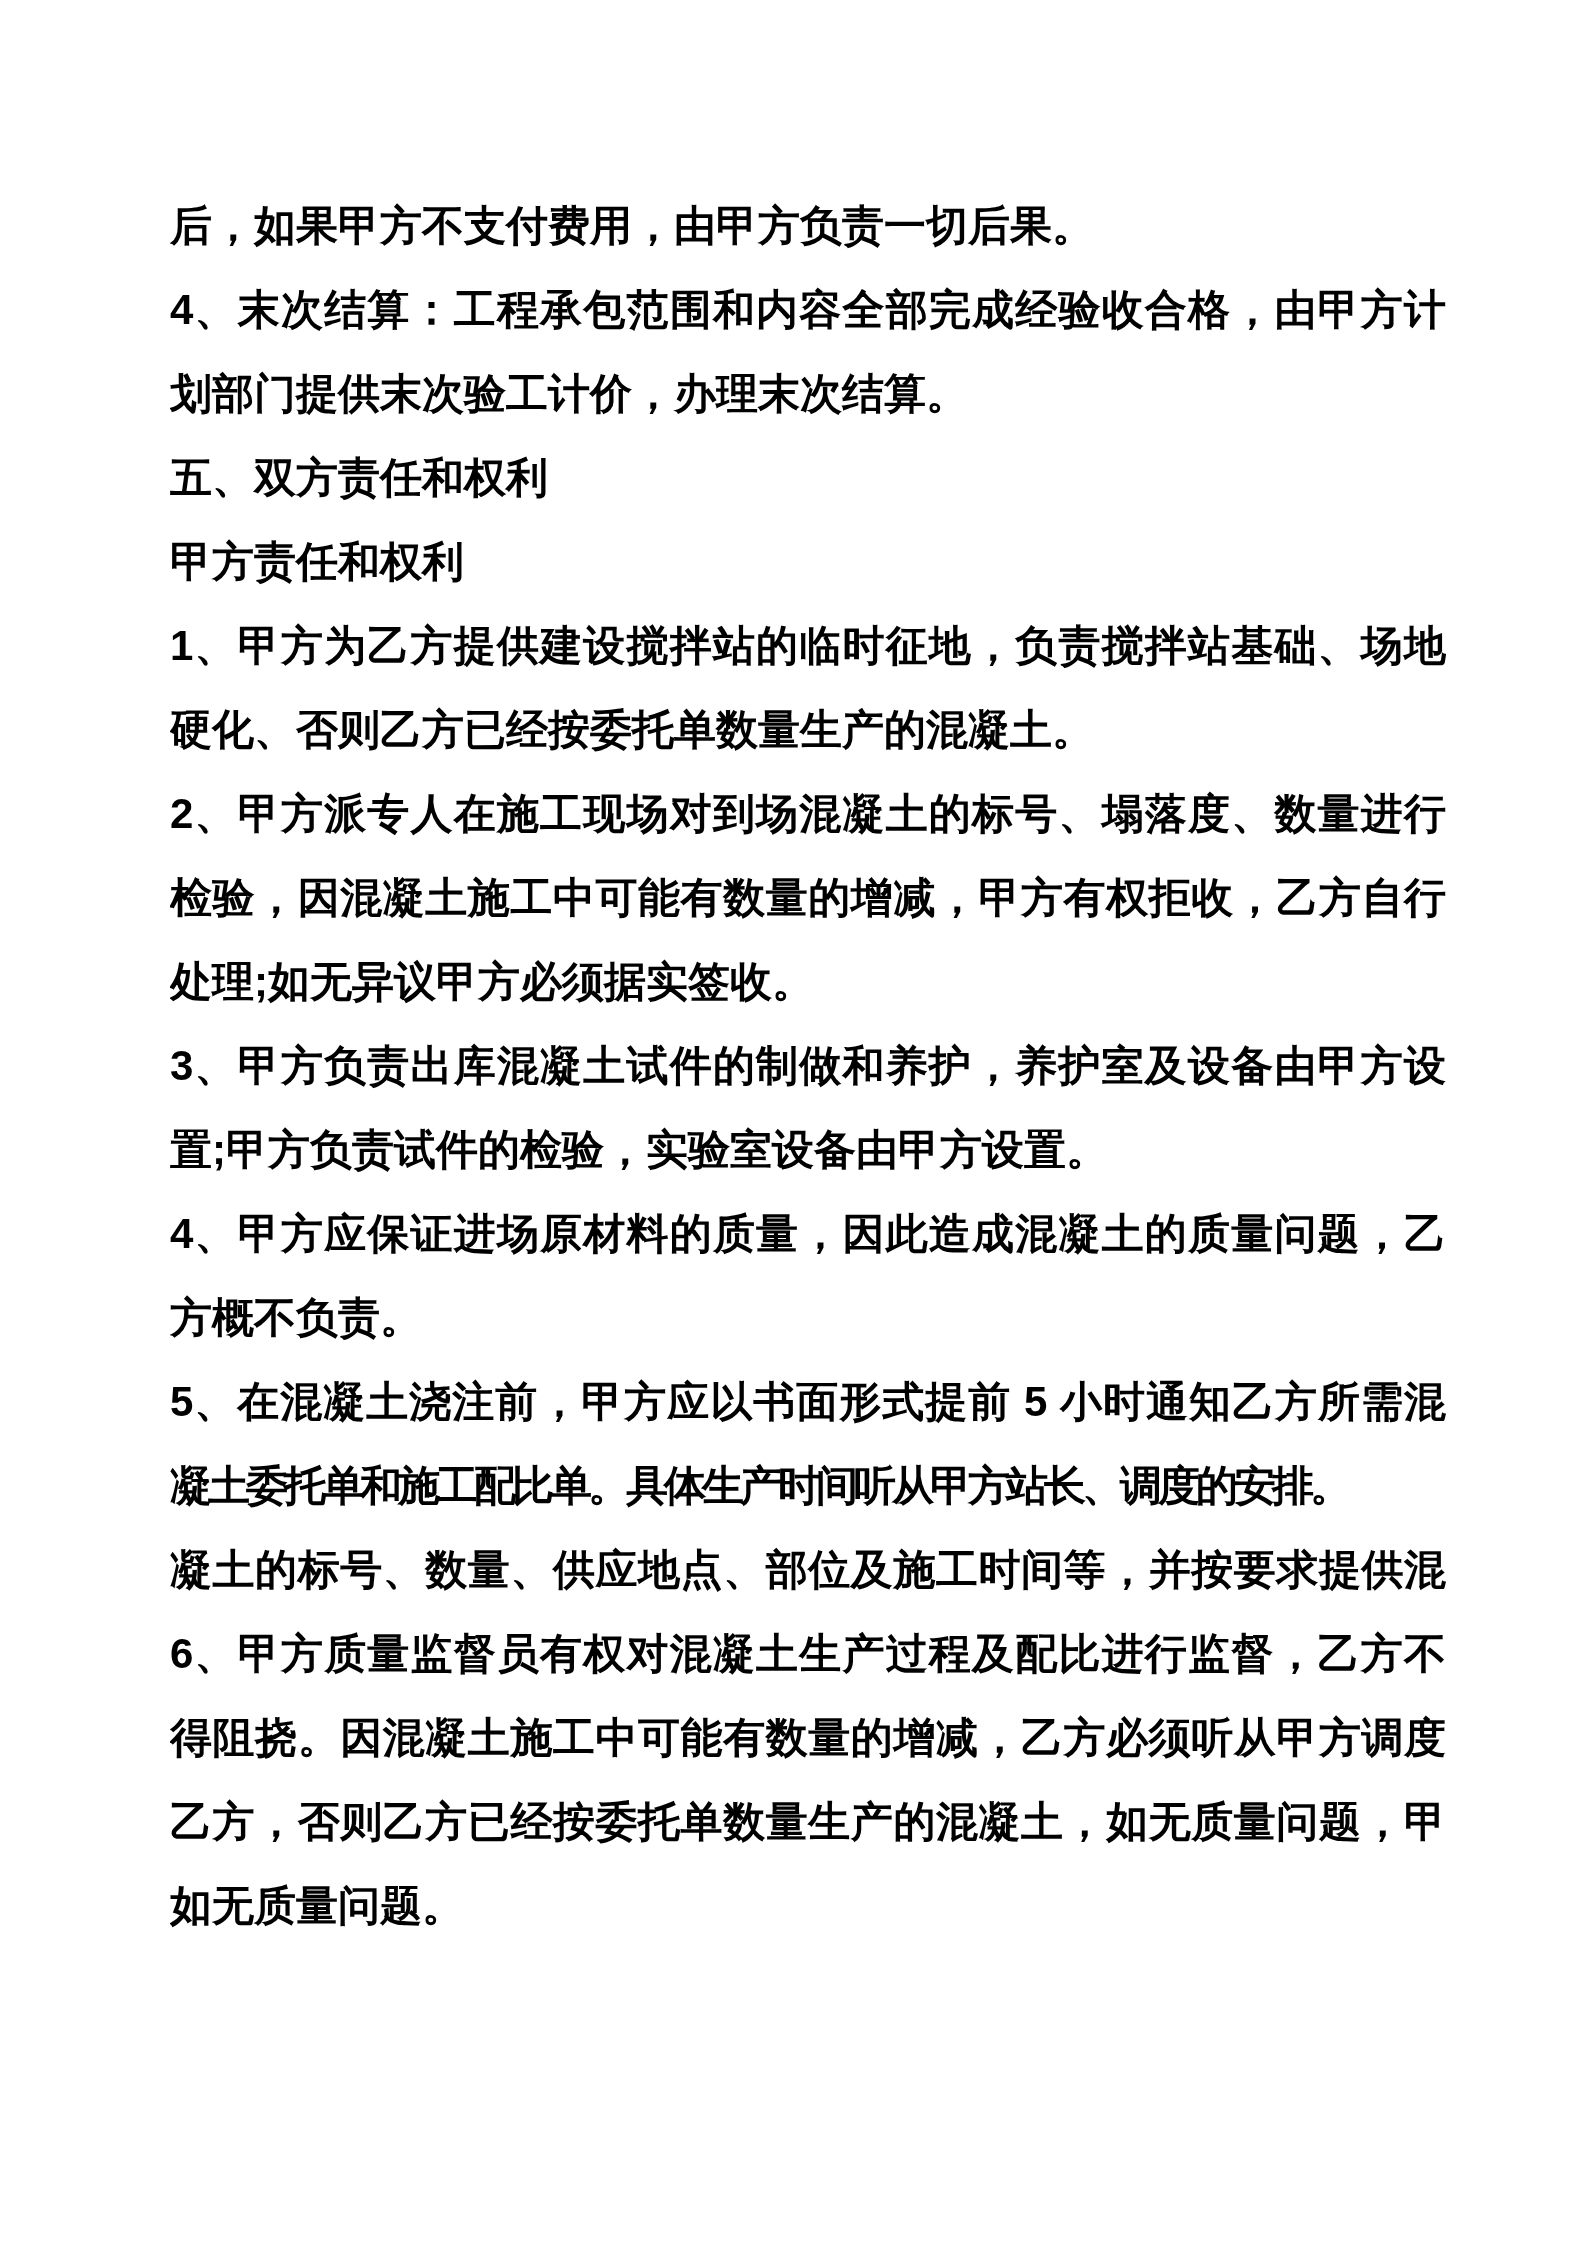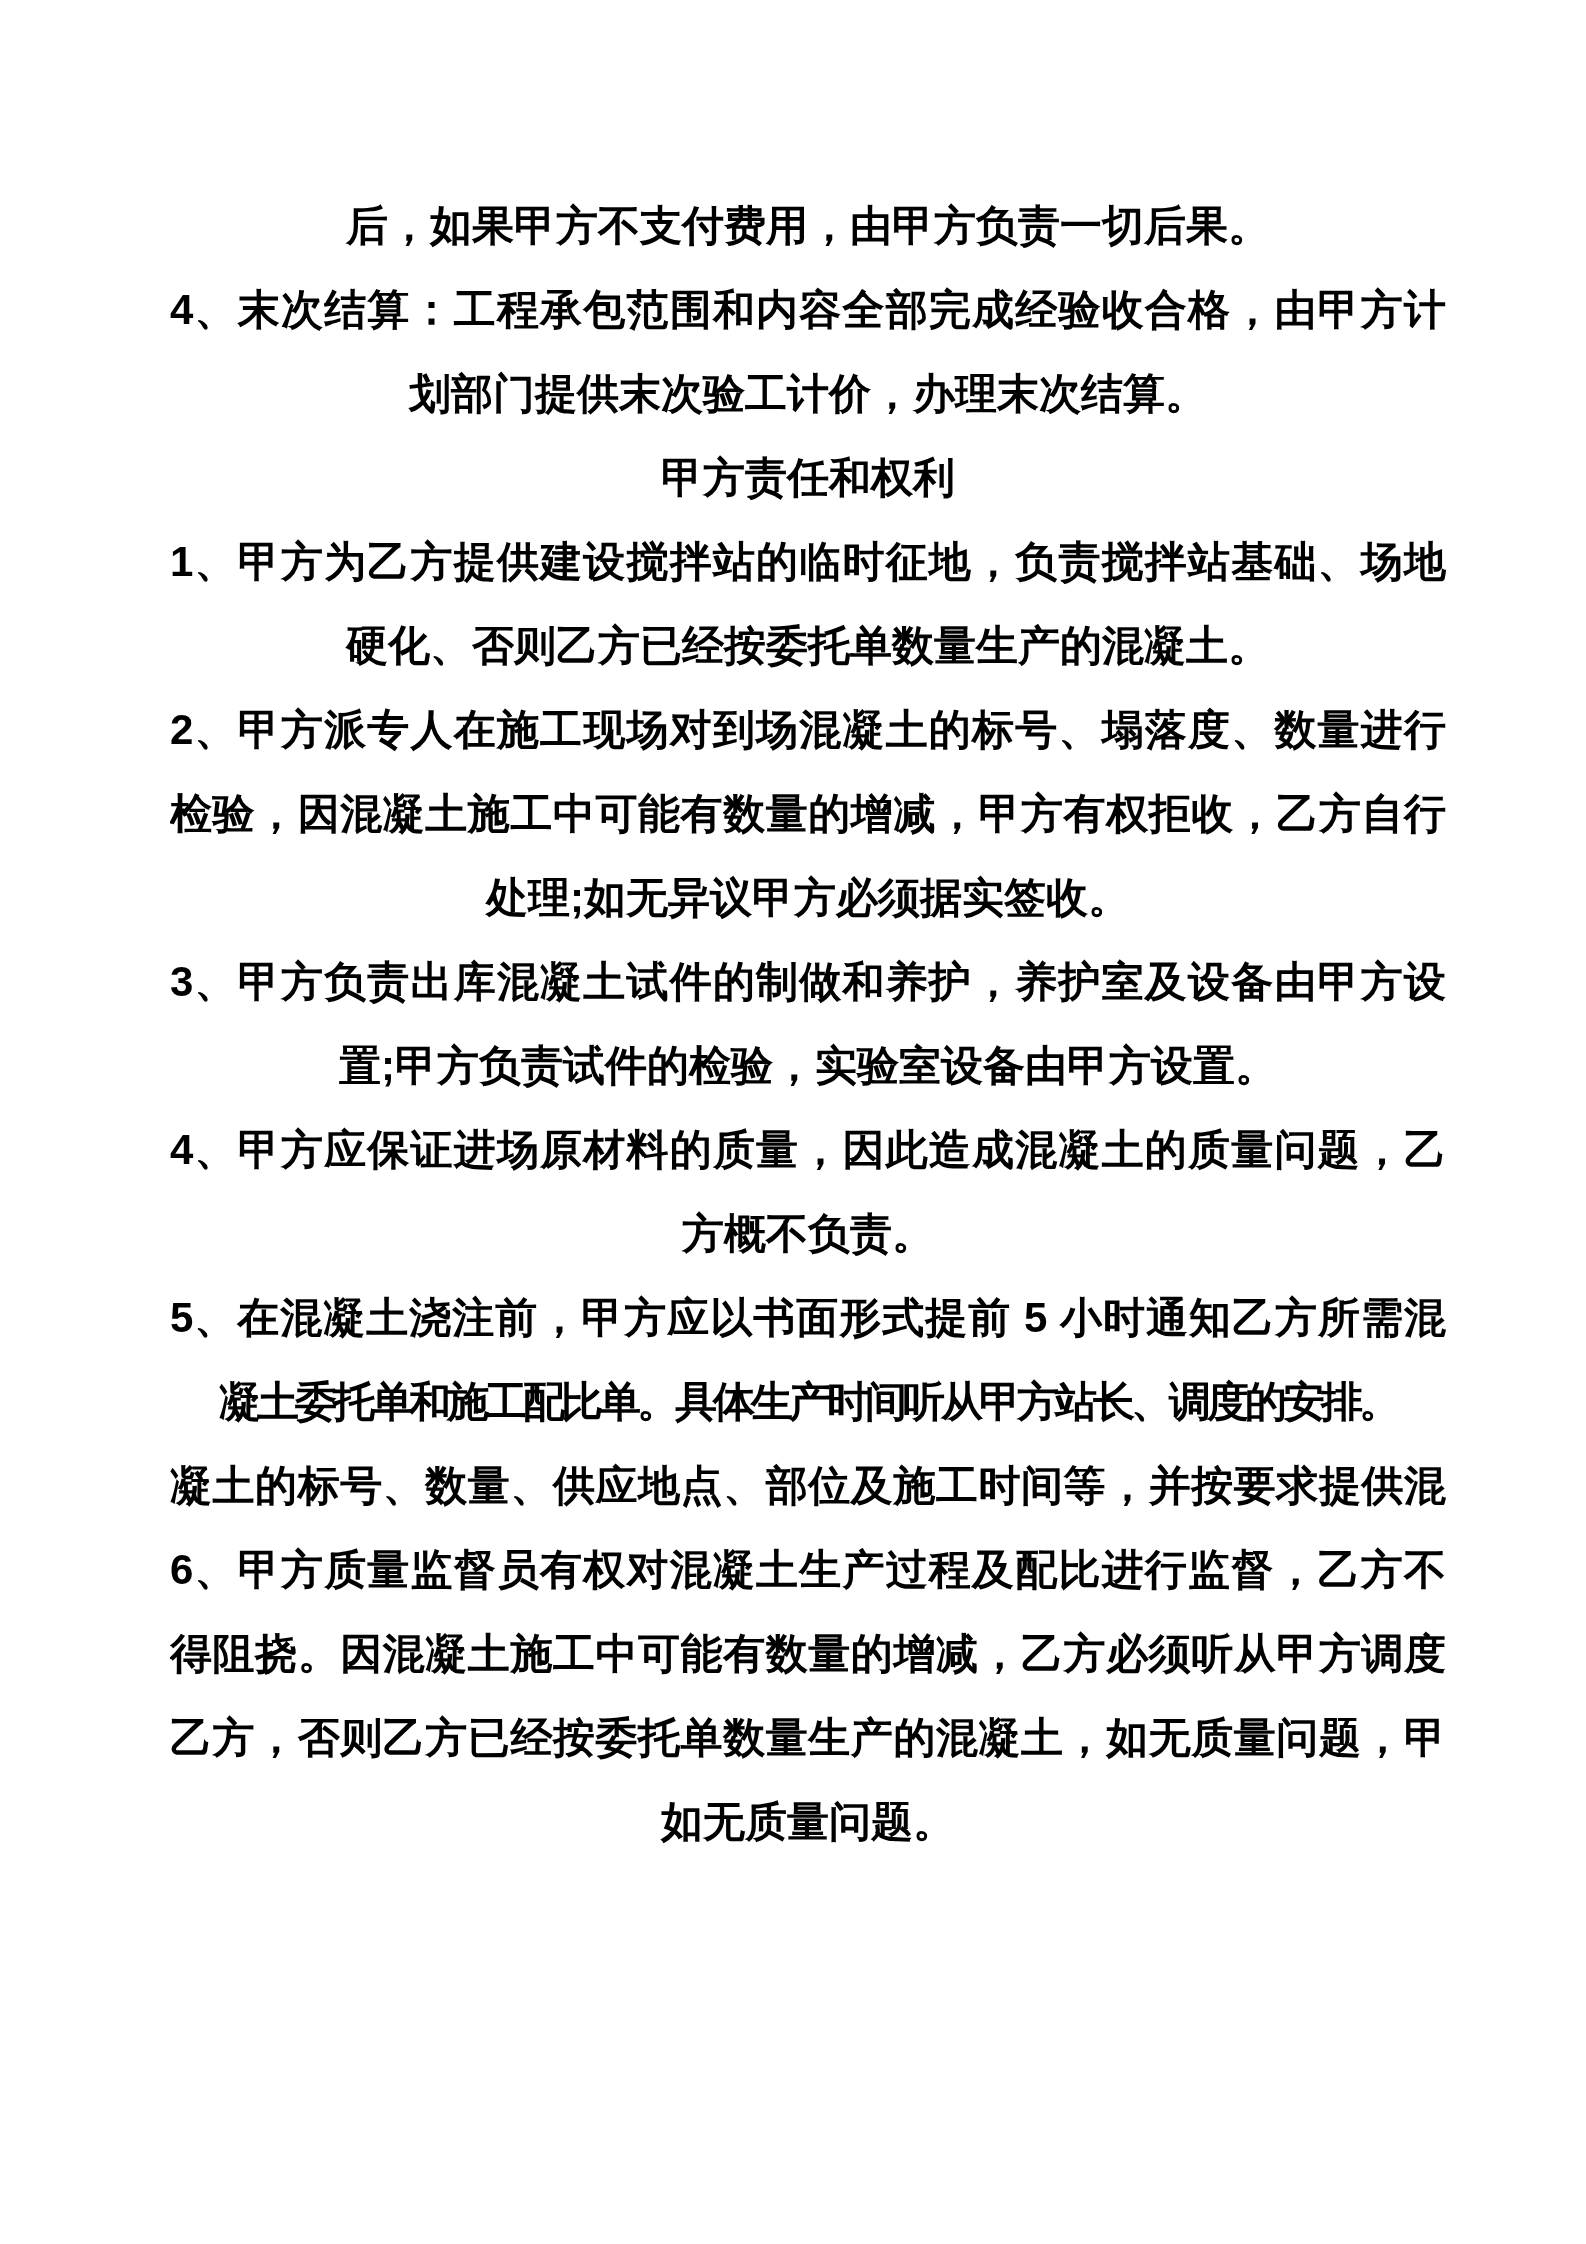--- a/index.html
+++ b/index.html
@@ -22,40 +22,41 @@
   }
   .line {
     height: 84px;
     line-height: 84px;
     font-family: "Liberation Sans", sans-serif;
     font-weight: 700;
     font-size: 42px;
     color: #000000;
     white-space: nowrap;
     overflow: hidden;
-    text-align: center;
+    text-align: left;
   }
   .line.justify {
     white-space: normal;
     text-align: justify;
     text-align-last: justify;
     word-break: break-all;
   }
   .line.tight {
     letter-spacing: -4px;
   }
 </style>
 </head>
 <body>
 
 <div class="page" style="background: rgb(255, 255, 255);">
   <div class="textblock">
       <div class="line">后，如果甲方不支付费用，由甲方负责一切后果。</div>
       <div class="line justify">4、末次结算：工程承包范围和内容全部完成经验收合格，由甲方计</div>
       <div class="line">划部门提供末次验工计价，办理末次结算。</div>
+      <div class="line">五、双方责任和权利</div>
       <div class="line">甲方责任和权利</div>
       <div class="line justify">1、甲方为乙方提供建设搅拌站的临时征地，负责搅拌站基础、场地</div>
       <div class="line">硬化、否则乙方已经按委托单数量生产的混凝土。</div>
       <div class="line justify">2、甲方派专人在施工现场对到场混凝土的标号、塌落度、数量进行</div>
       <div class="line justify">检验，因混凝土施工中可能有数量的增减，甲方有权拒收，乙方自行</div>
       <div class="line">处理;如无异议甲方必须据实签收。</div>
       <div class="line justify">3、甲方负责出库混凝土试件的制做和养护，养护室及设备由甲方设</div>
       <div class="line">置;甲方负责试件的检验，实验室设备由甲方设置。</div>
       <div class="line justify">4、甲方应保证进场原材料的质量，因此造成混凝土的质量问题，乙</div>
       <div class="line">方概不负责。</div>

